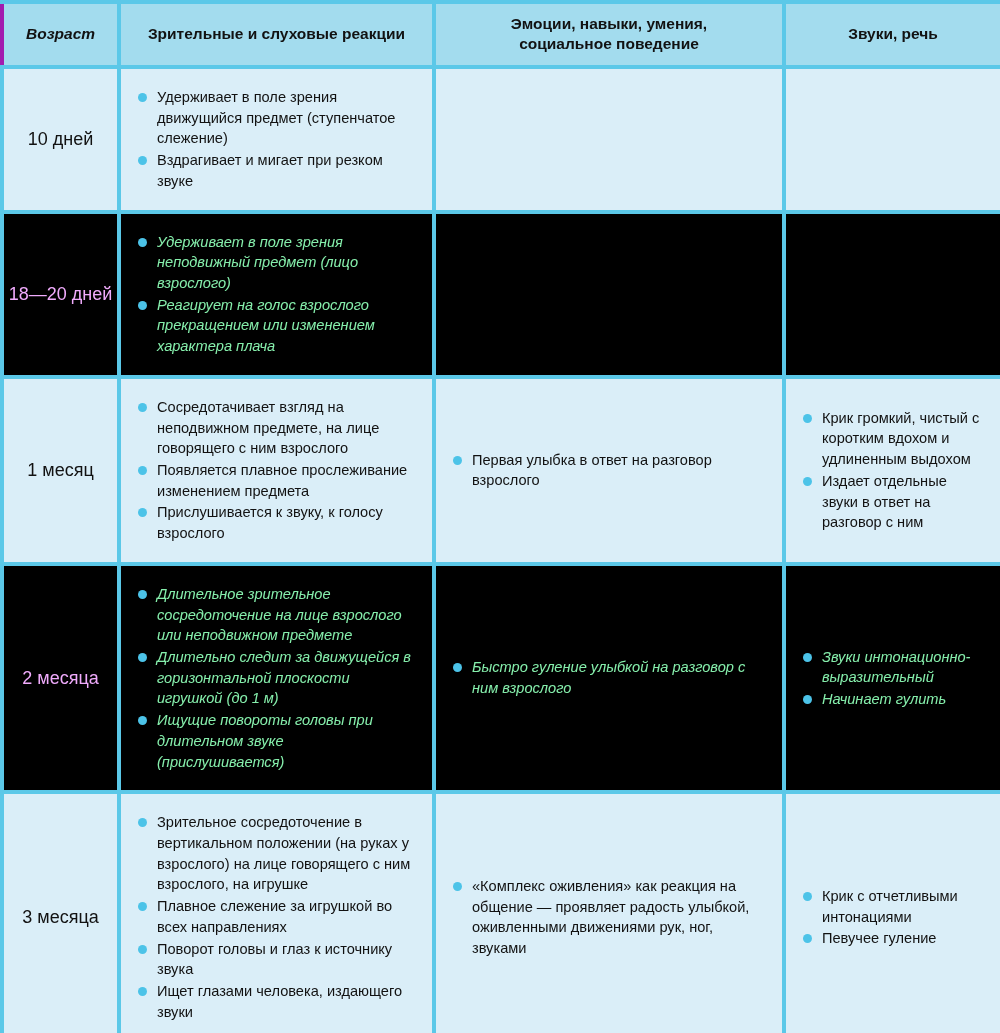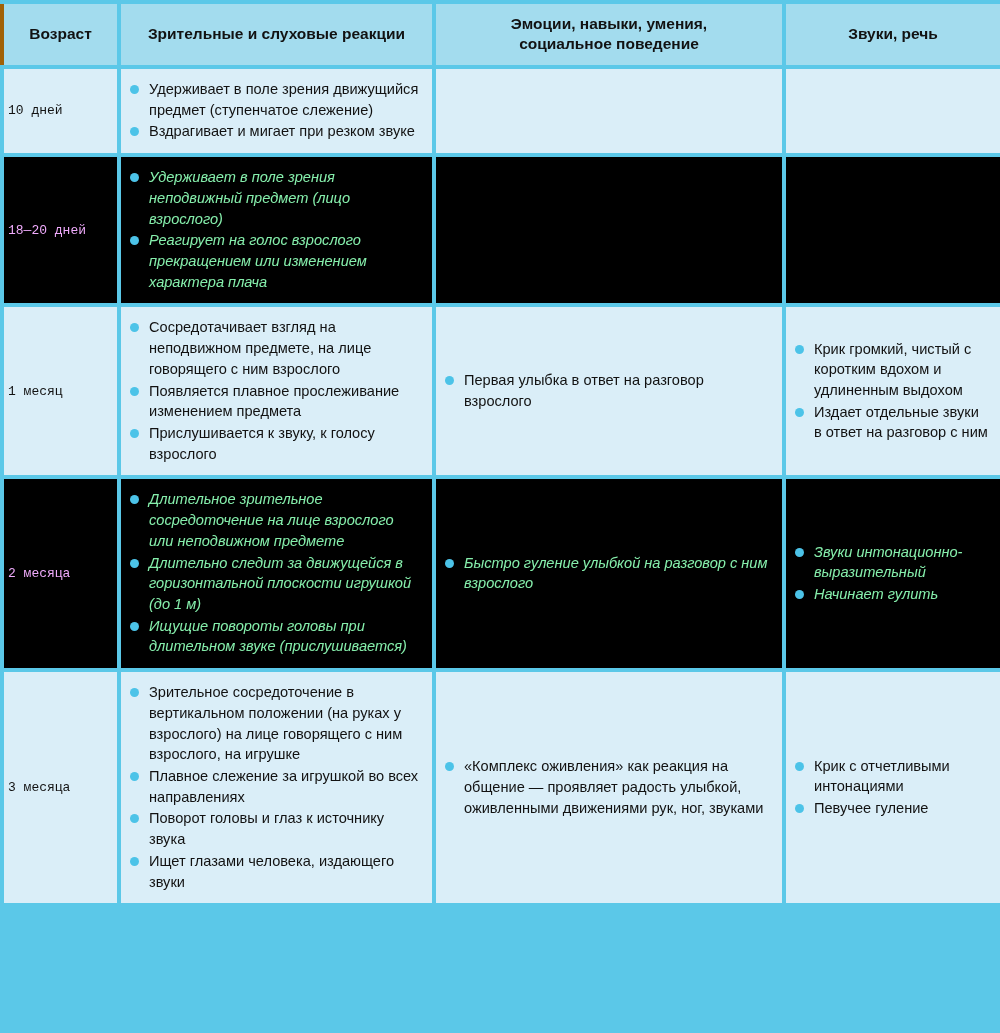--- a/index.html
+++ b/index.html
@@ -36,21 +36,21 @@
     line-height: 1.32;
     text-align: center;
     vertical-align: middle;
     padding: 10px 6px;
     height: 53px;
     box-sizing: border-box;
     border-right: 4px solid #5bc8e8;
     border-bottom: 4px solid #5bc8e8;
     border-top: 4px solid #5bc8e8;
   }
-  thead th.first { border-left: 4px solid #a16207; }
+  thead th.first { border-left: 4px solid #a21caf; font-style: italic; }
 
   
   tbody td {
     background: #daeef8;
     vertical-align: middle;
     padding: 10px 10px 10px 8px;
     border-right: 4px solid #5bc8e8;
     border-bottom: 4px solid #5bc8e8;
     box-sizing: border-box;
   }
@@ -58,33 +58,32 @@
 
   tbody tr.dark td {
     background: #000000;
     border-right-color: #5bc8e8;
     border-bottom-color: #5bc8e8;
   }
   tbody tr.dark td.first { border-left-color: #5bc8e8; }
 
   
   td.age {
-    text-align: left;
-    font-size: 13px;
+    text-align: center;
+    font-size: 18px;
     color: #121212;
     padding-left: 4px;
     padding-right: 4px;
-    font-family: Liberation Mono, monospace;
   }
   tr.dark td.age { color: #f0abfc; }
 
   
   ul.blist {
     list-style: none;
-    margin: 0;
+    margin: 8px;
     padding: 0;
   }
   ul.blist li {
     position: relative;
     padding-left: 20px;
     margin: 0 0 1px 0;
     font-size: 14.6px;
     line-height: 1.42;
     color: #121212;
   }

